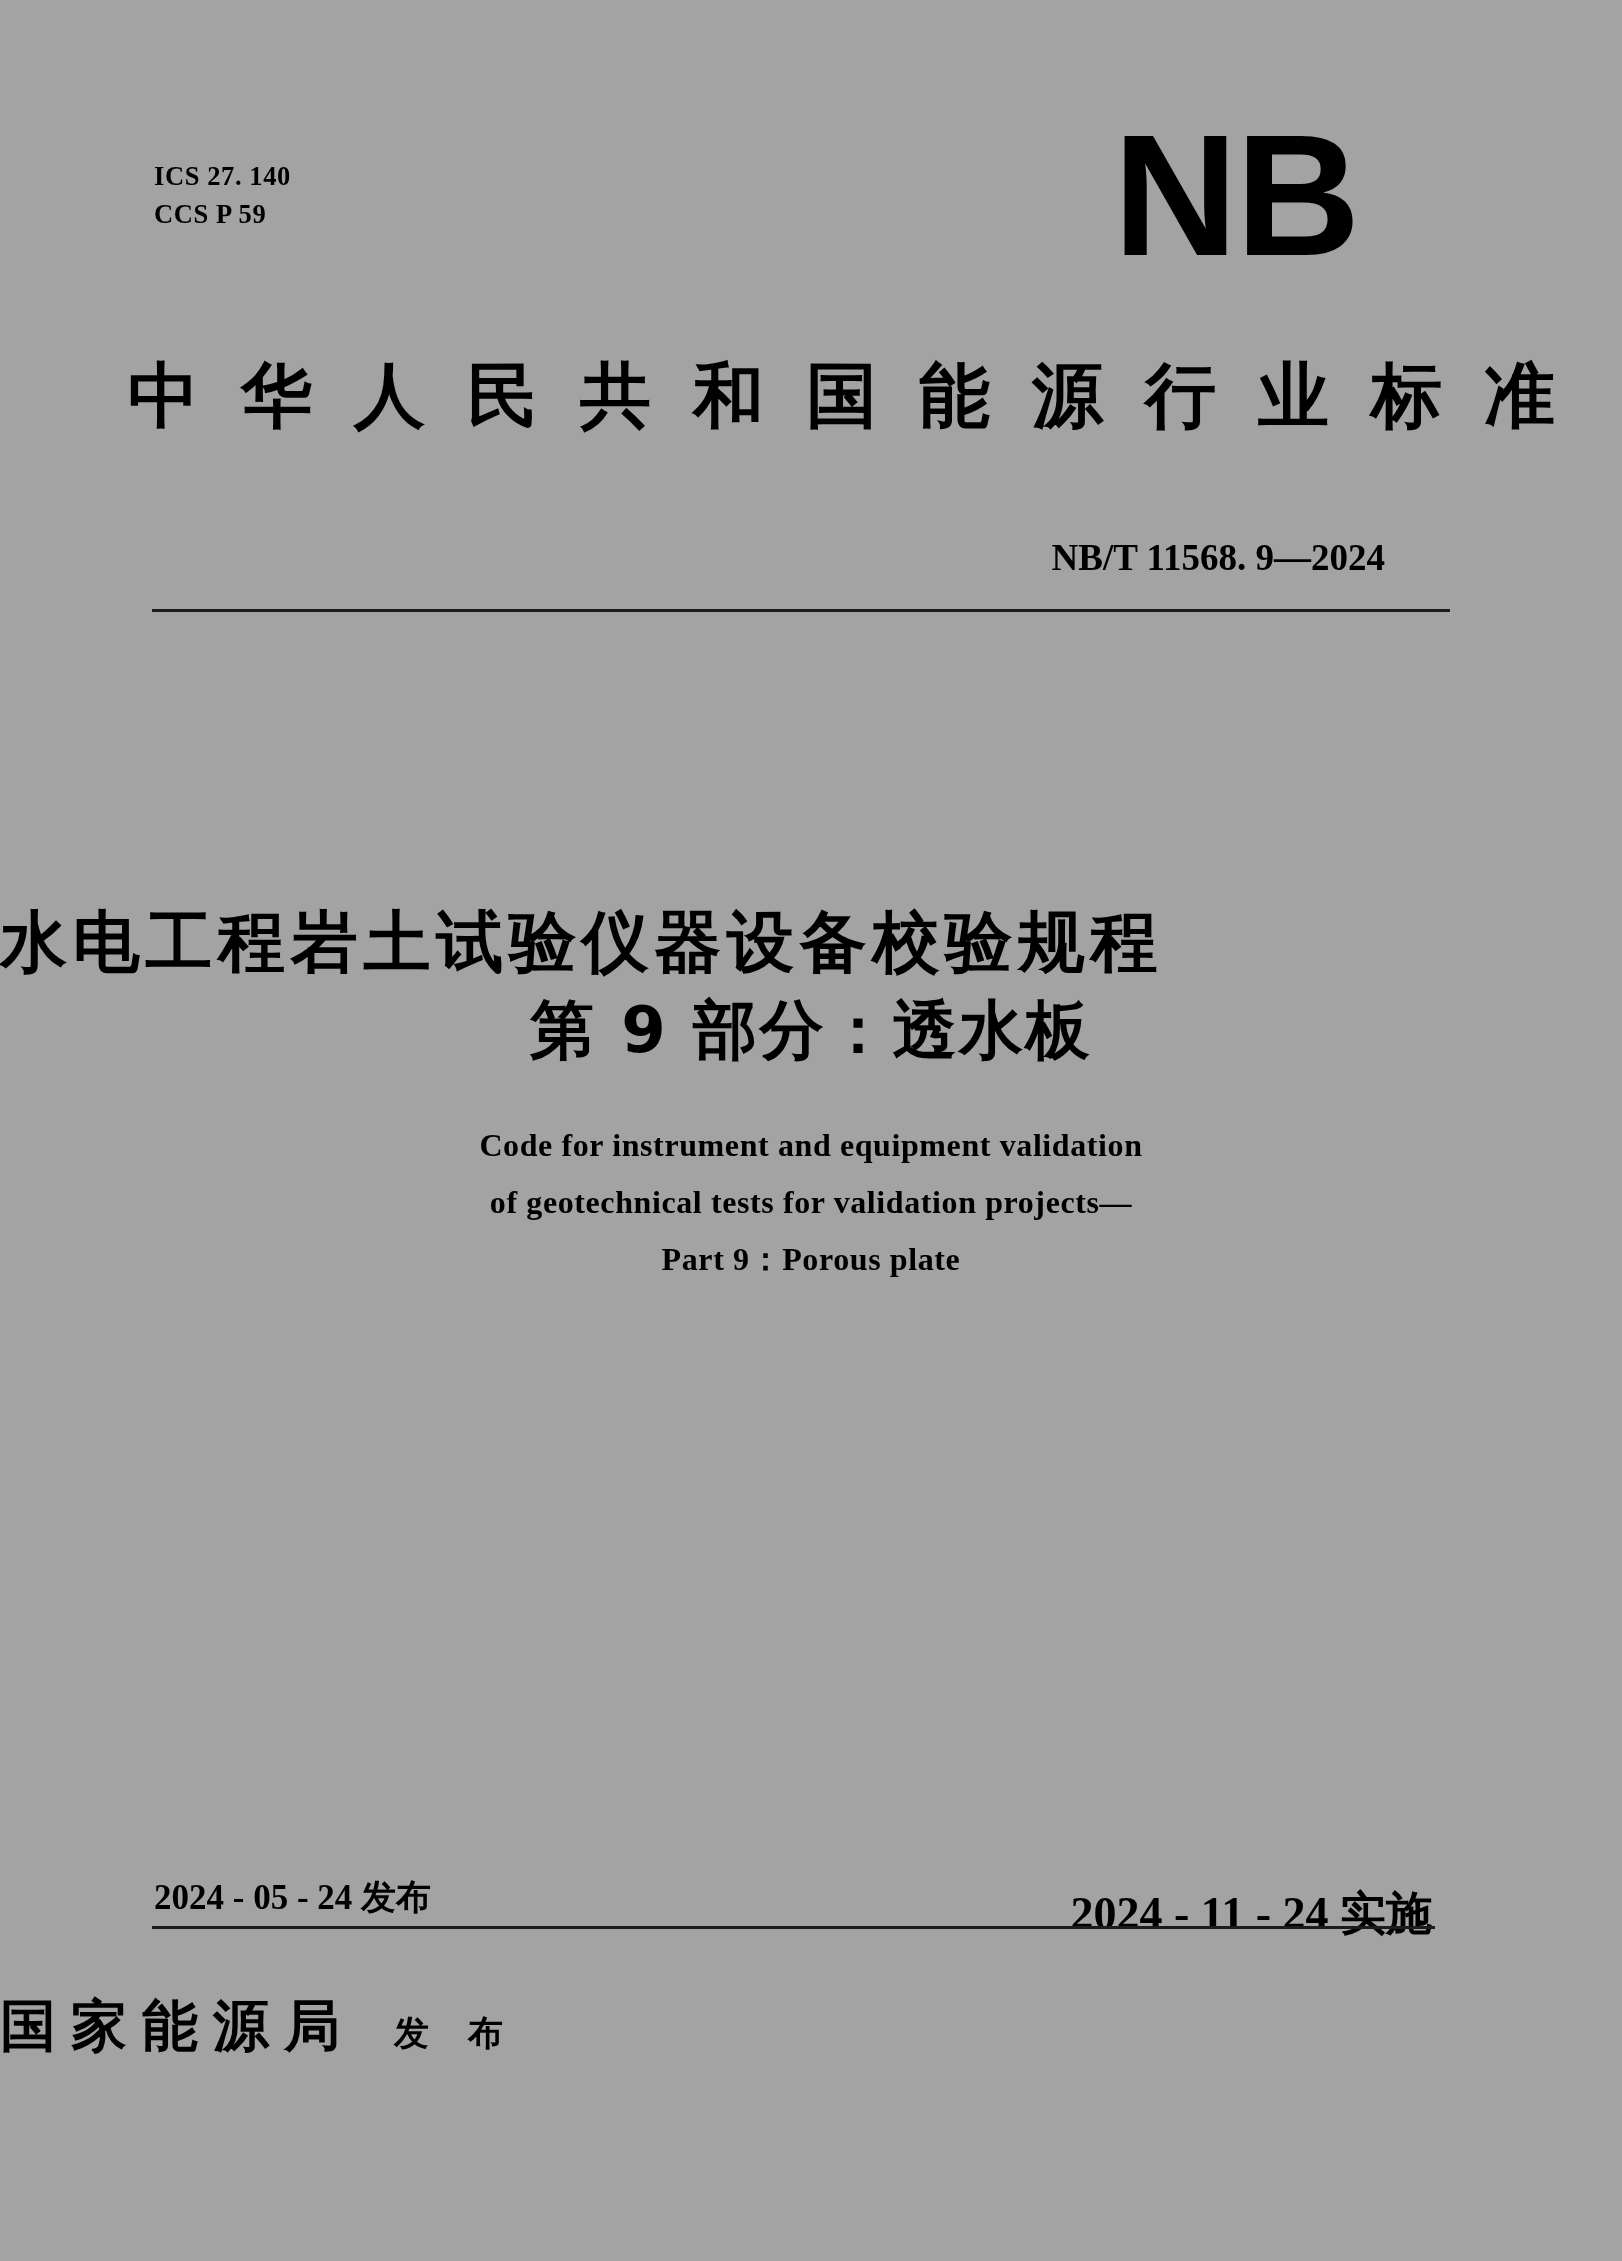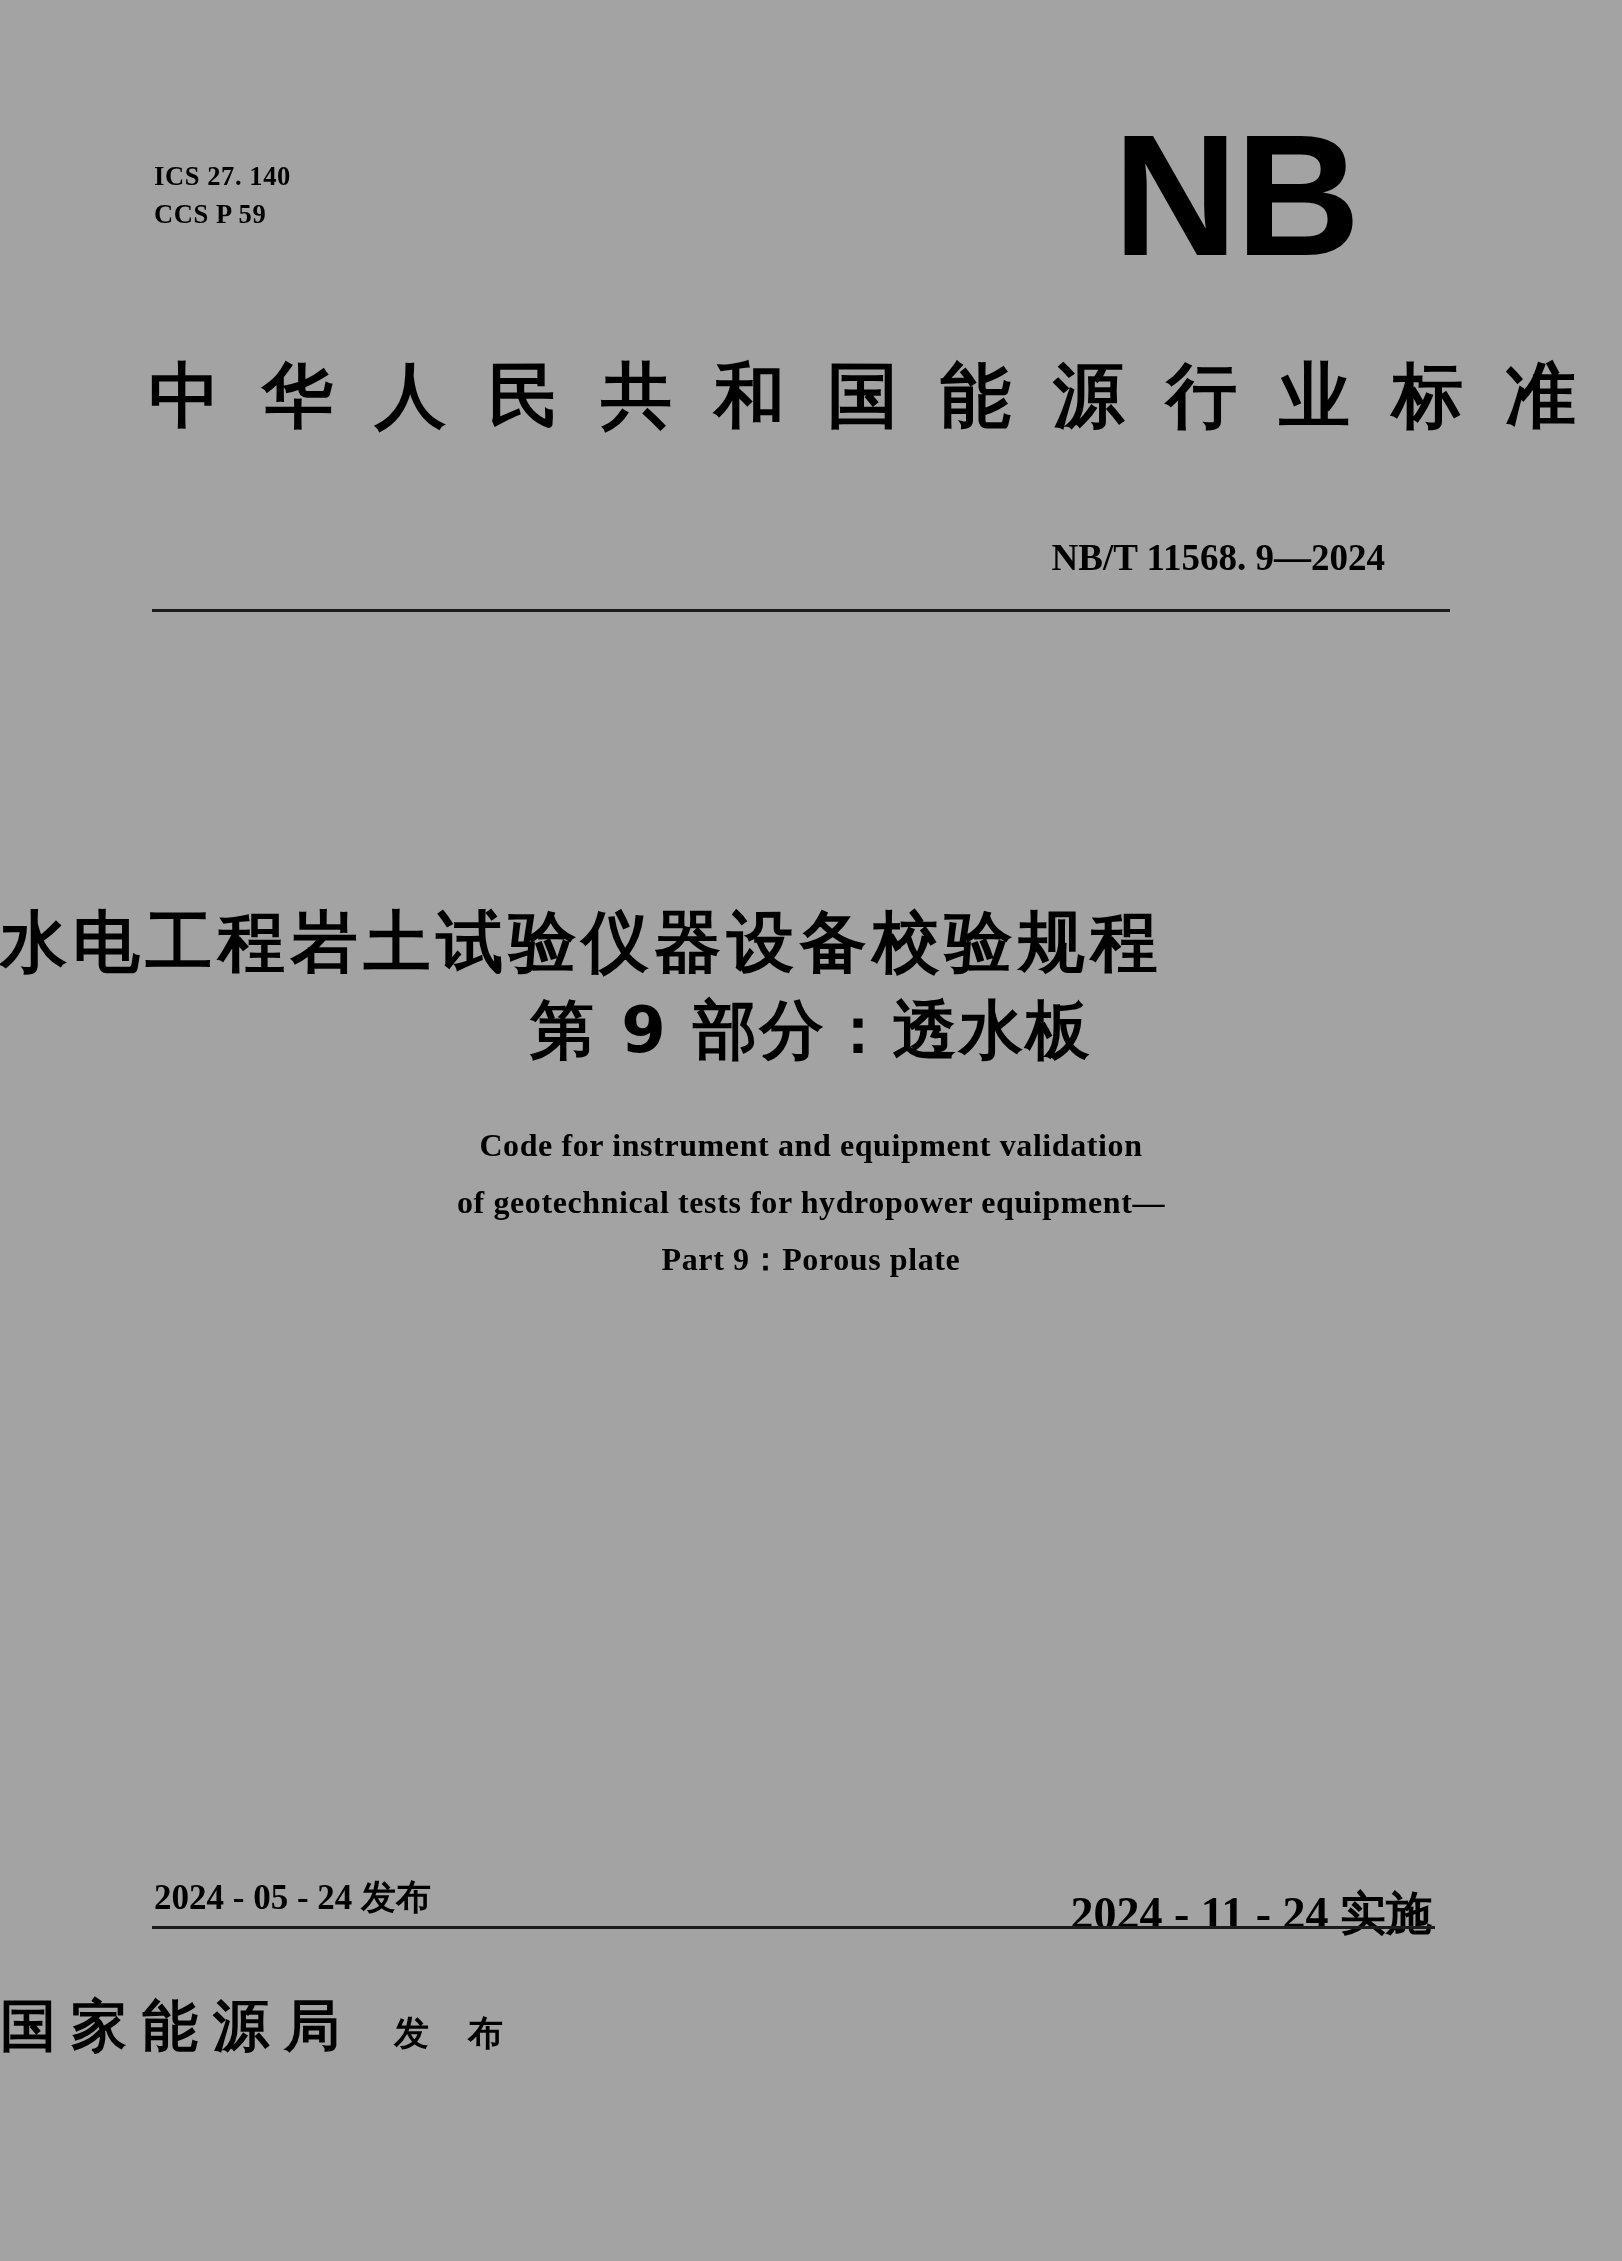--- a/index.html
+++ b/index.html
@@ -36,21 +36,21 @@
     font-weight: bold;
     font-size: 173px;
     line-height: 173px;
     letter-spacing: -2.5px;
     white-space: nowrap;
   }
 
   
   .standard-category {
     position: absolute;
-    left: 149px;
+    left: 128px;
     top: 358px;
     width: 1339px;
     font-family: "Liberation Serif", serif;
     font-weight: bold;
     font-size: 71px;
     line-height: 76px;
     letter-spacing: 42px;
     margin-right: -42px;
     white-space: nowrap;
   }
@@ -173,21 +173,21 @@
 
   <div class="standard-number">NB/T 11568. 9—2024</div>
 
   <div class="rule rule-top"></div>
 
   <div class="title-cn-line1">水电工程岩土试验仪器设备校验规程</div>
   <div class="title-cn-line2">第 9 部分：透水板</div>
 
   <div class="title-en">
     <div>Code for instrument and equipment validation</div>
-    <div>of geotechnical tests for hydropower equipment—</div>
+    <div>of geotechnical tests for validation projects—</div>
     <div>Part 9：Porous plate</div>
   </div>
 
   <div class="issue-date">2024 - 05 - 24 发布</div>
   <div class="implementation-date">2024 - 11 - 24 实施</div>
 
   <div class="rule rule-bottom"></div>
 
   <div class="issuer-row">
     <span class="issuer-name">国家能源局</span><span class="issue-action">发布</span>

